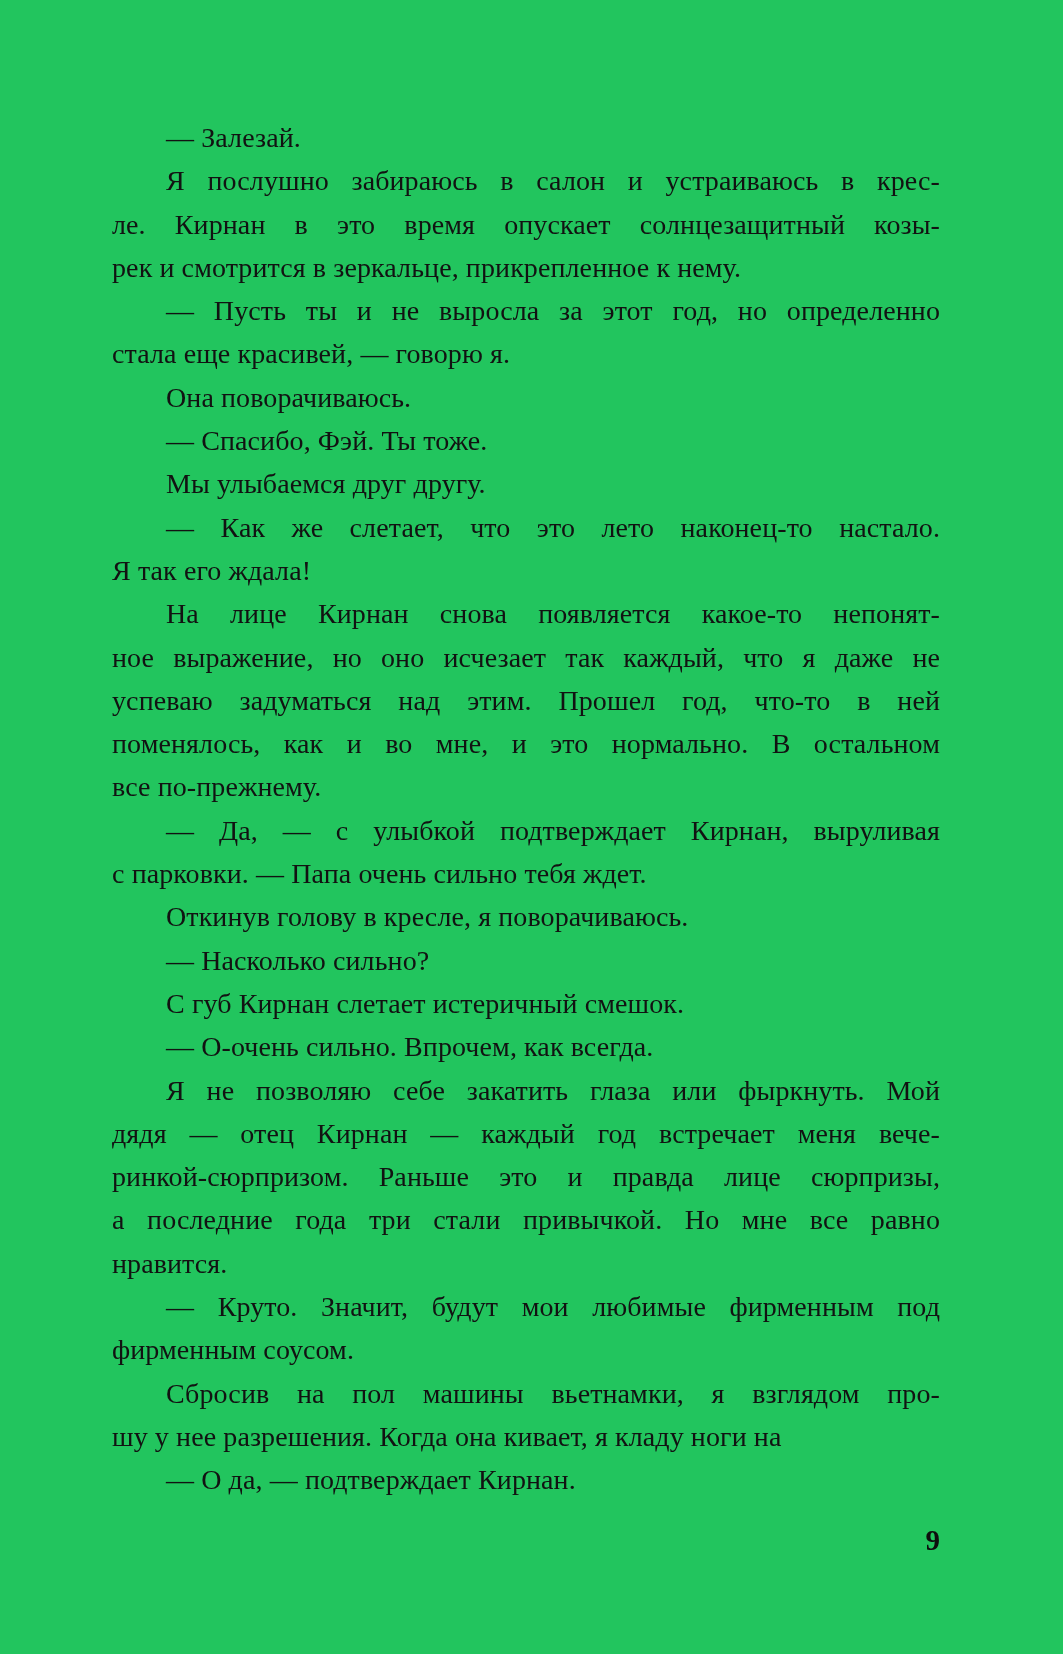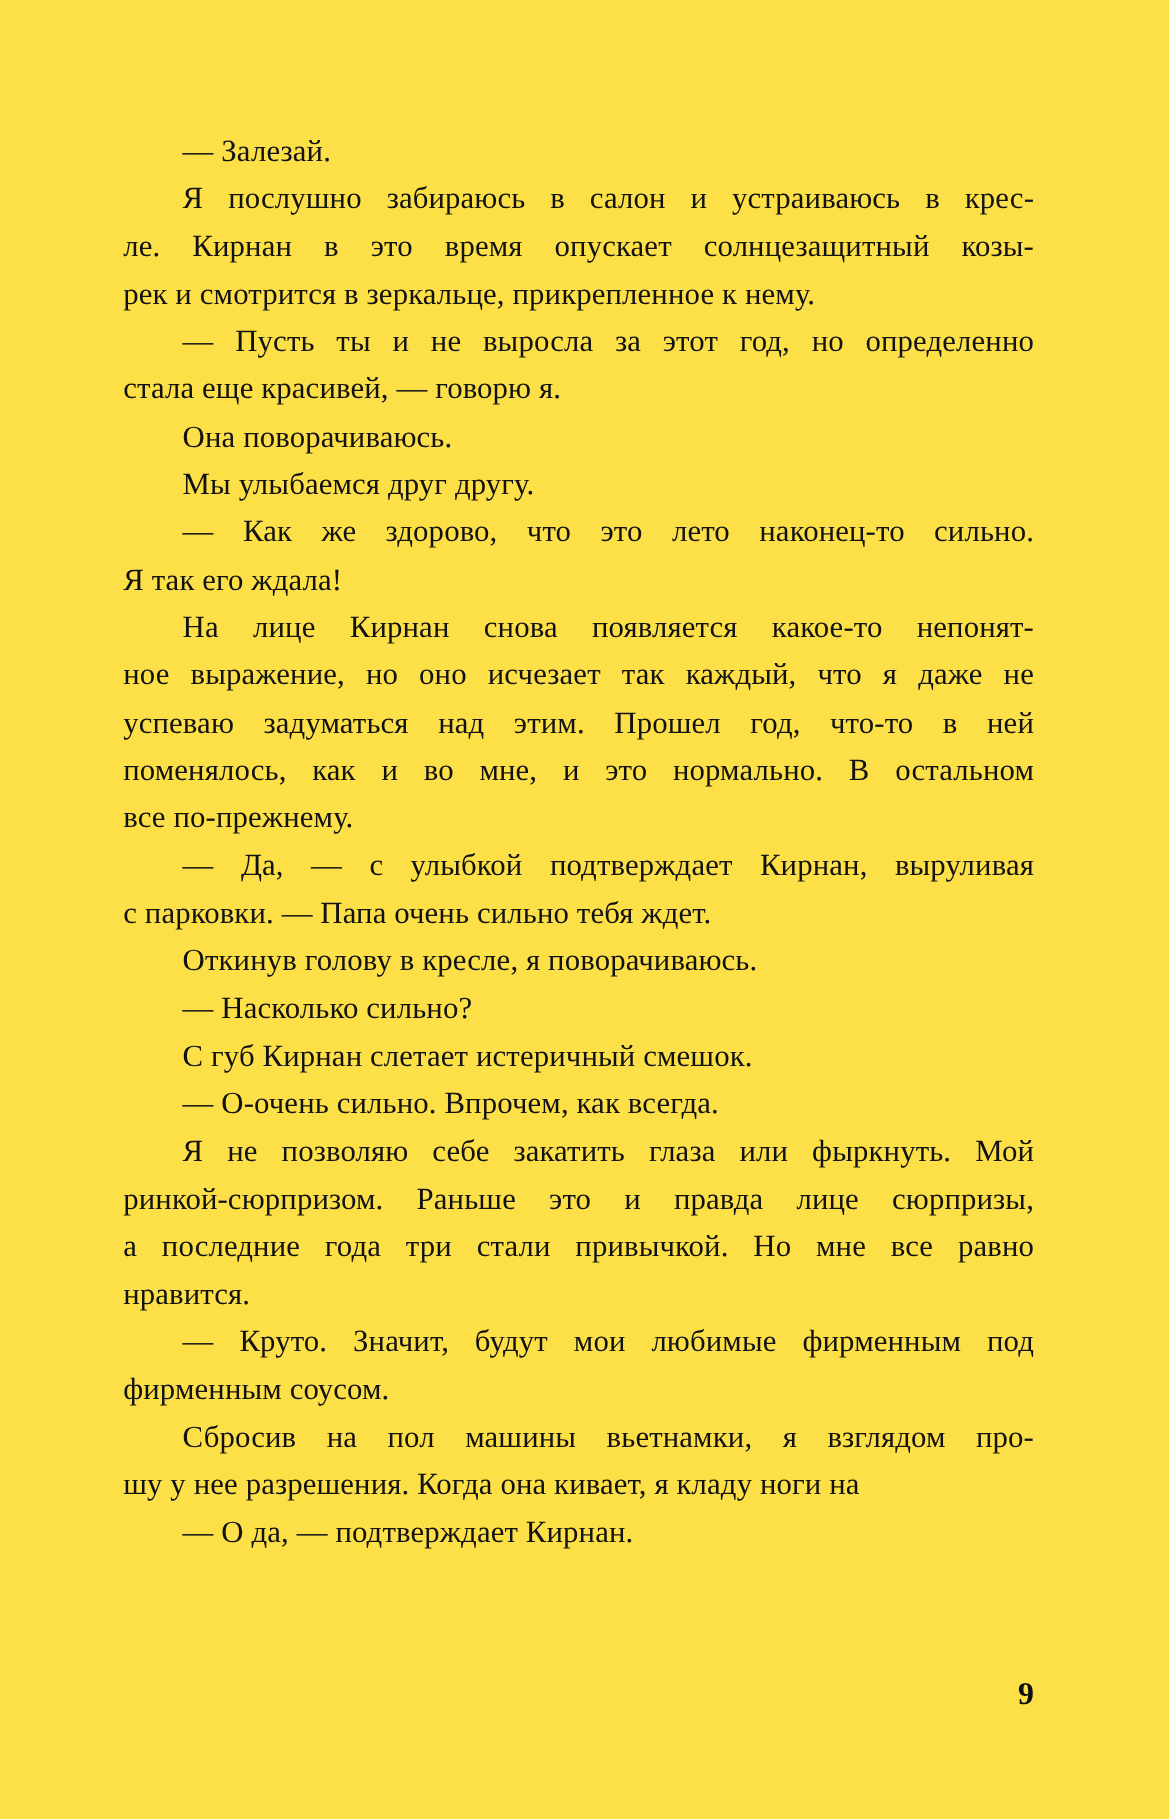--- a/index.html
+++ b/index.html
@@ -13,21 +13,21 @@
     position: relative;
     overflow: hidden;
     font-family: "Liberation Serif", "DejaVu Serif", serif;
   }
   .page {
     position: absolute;
     left: 0;
     top: 0;
     width: 1063px;
     height: 1654px;
-    background: #fde047;
+    background: #22c55e;
   }
   .page-text {
     position: absolute;
     left: 112px;
     top: 116px;
     width: 828px;
     color: #121212;
     font-size: 28px;
     line-height: 43.3px;
     letter-spacing: 0.1px;
@@ -74,24 +74,27 @@
         <div class="text-line last">рек и смотрится в зеркальце, прикрепленное к нему.</div>
       </div>
       <div class="paragraph">
         <div class="text-line first">— Пусть ты и не выросла за этот год, но определенно</div>
         <div class="text-line last">стала еще красивей, — говорю я.</div>
       </div>
       <div class="paragraph">
         <div class="text-line first last">Она поворачиваюсь.</div>
       </div>
       <div class="paragraph">
+        <div class="text-line first last">— Спасибо, Фэй. Ты тоже.</div>
+      </div>
+      <div class="paragraph">
         <div class="text-line first last">Мы улыбаемся друг другу.</div>
       </div>
       <div class="paragraph">
-        <div class="text-line first">— Как же здорово, что это лето наконец-то сильно.</div>
+        <div class="text-line first">— Как же слетает, что это лето наконец-то настало.</div>
         <div class="text-line last">Я так его ждала!</div>
       </div>
       <div class="paragraph">
         <div class="text-line first">На лице Кирнан снова появляется какое-то непонят-</div>
         <div class="text-line">ное выражение, но оно исчезает так каждый, что я даже не</div>
         <div class="text-line">успеваю задуматься над этим. Прошел год, что-то в ней</div>
         <div class="text-line">поменялось, как и во мне, и это нормально. В остальном</div>
         <div class="text-line last">все по-прежнему.</div>
       </div>
       <div class="paragraph">
@@ -105,20 +108,21 @@
         <div class="text-line first last">— Насколько сильно?</div>
       </div>
       <div class="paragraph">
         <div class="text-line first last">С губ Кирнан слетает истеричный смешок.</div>
       </div>
       <div class="paragraph">
         <div class="text-line first last">— О-очень сильно. Впрочем, как всегда.</div>
       </div>
       <div class="paragraph">
         <div class="text-line first">Я не позволяю себе закатить глаза или фыркнуть. Мой</div>
+        <div class="text-line">дядя — отец Кирнан — каждый год встречает меня вече-</div>
         <div class="text-line">ринкой-сюрпризом. Раньше это и правда лице сюрпризы,</div>
         <div class="text-line">а последние года три стали привычкой. Но мне все равно</div>
         <div class="text-line last">нравится.</div>
       </div>
       <div class="paragraph">
         <div class="text-line first">— Круто. Значит, будут мои любимые фирменным под</div>
         <div class="text-line last">фирменным соусом.</div>
       </div>
       <div class="paragraph">
         <div class="text-line first">Сбросив на пол машины вьетнамки, я взглядом про-</div>

